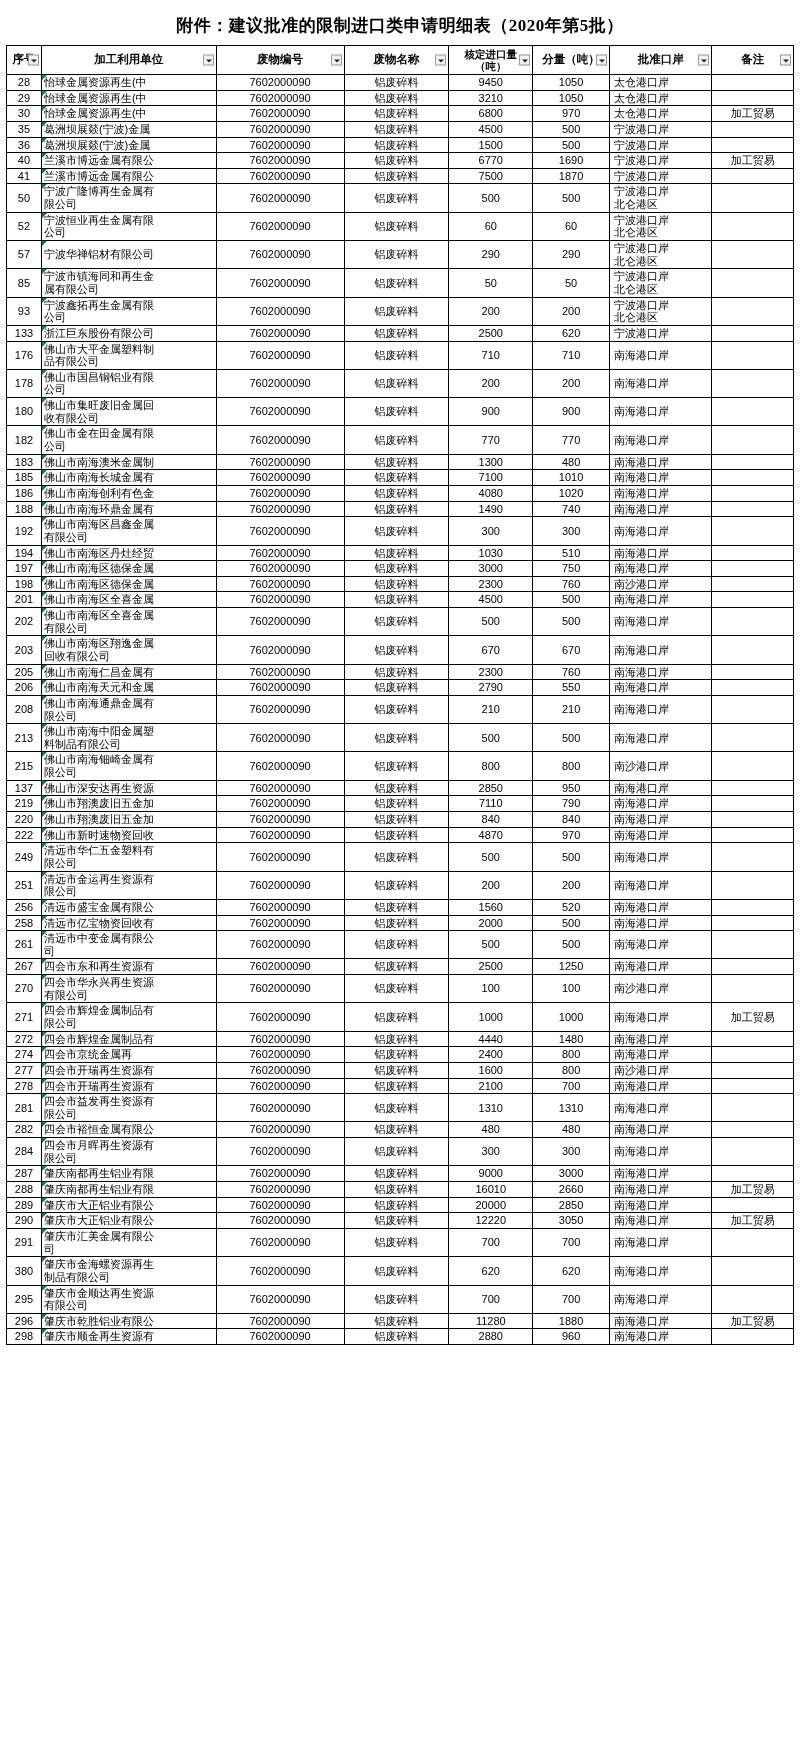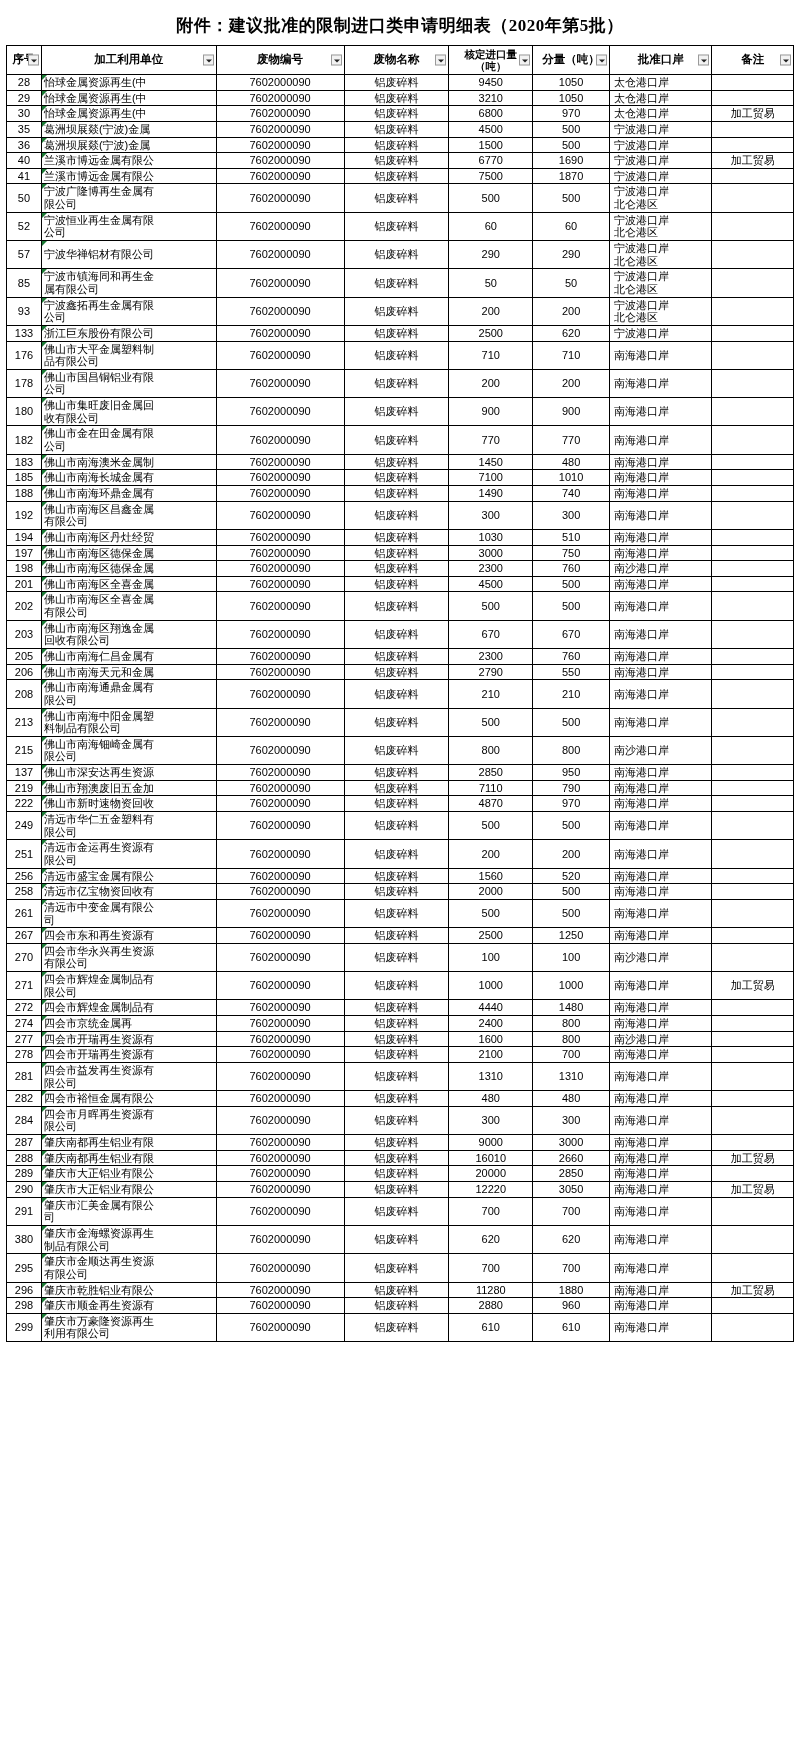--- a/index.html
+++ b/index.html
@@ -329,32 +329,42 @@
           <td class="c-center cell-multiline">770</td>
           <td class="c-center cell-multiline">770</td>
           <td class="cell-multiline" style="padding-left: 4px; text-align: left;">南海港口岸</td>
           <td class="c-center cell-multiline"></td>
         </tr>
         <tr>
           <td class="c-num cell-multiline">183</td>
           <td class="c-name cell-multiline">佛山市南海澳米金属制</td>
           <td class="c-center cell-multiline">7602000090</td>
           <td class="c-center cell-multiline">铝废碎料</td>
-          <td class="c-center cell-multiline">1450</td>
+          <td class="c-center cell-multiline">1300</td>
           <td class="c-center cell-multiline">480</td>
           <td class="cell-multiline" style="padding-left: 4px; text-align: left;">南海港口岸</td>
           <td class="c-center cell-multiline"></td>
         </tr>
         <tr>
           <td class="c-num cell-multiline">185</td>
           <td class="c-name cell-multiline">佛山市南海长城金属有</td>
           <td class="c-center cell-multiline">7602000090</td>
           <td class="c-center cell-multiline">铝废碎料</td>
           <td class="c-center cell-multiline">7100</td>
           <td class="c-center cell-multiline">1010</td>
+          <td class="cell-multiline" style="padding-left: 4px; text-align: left;">南海港口岸</td>
+          <td class="c-center cell-multiline"></td>
+        </tr>
+        <tr>
+          <td class="c-num cell-multiline">186</td>
+          <td class="c-name cell-multiline">佛山市南海创利有色金</td>
+          <td class="c-center cell-multiline">7602000090</td>
+          <td class="c-center cell-multiline">铝废碎料</td>
+          <td class="c-center cell-multiline">4080</td>
+          <td class="c-center cell-multiline">1020</td>
           <td class="cell-multiline" style="padding-left: 4px; text-align: left;">南海港口岸</td>
           <td class="c-center cell-multiline"></td>
         </tr>
         <tr>
           <td class="c-num cell-multiline">188</td>
           <td class="c-name cell-multiline">佛山市南海环鼎金属有</td>
           <td class="c-center cell-multiline">7602000090</td>
           <td class="c-center cell-multiline">铝废碎料</td>
           <td class="c-center cell-multiline">1490</td>
           <td class="c-center cell-multiline">740</td>
@@ -501,20 +511,30 @@
           <td class="c-num cell-multiline">219</td>
           <td class="c-name cell-multiline">佛山市翔澳废旧五金加</td>
           <td class="c-center cell-multiline">7602000090</td>
           <td class="c-center cell-multiline">铝废碎料</td>
           <td class="c-center cell-multiline">7110</td>
           <td class="c-center cell-multiline">790</td>
           <td class="cell-multiline" style="padding-left: 4px; text-align: left;">南海港口岸</td>
           <td class="c-center cell-multiline"></td>
         </tr>
         <tr>
+          <td class="c-num cell-multiline">220</td>
+          <td class="c-name cell-multiline">佛山市翔澳废旧五金加</td>
+          <td class="c-center cell-multiline">7602000090</td>
+          <td class="c-center cell-multiline">铝废碎料</td>
+          <td class="c-center cell-multiline">840</td>
+          <td class="c-center cell-multiline">840</td>
+          <td class="cell-multiline" style="padding-left: 4px; text-align: left;">南海港口岸</td>
+          <td class="c-center cell-multiline"></td>
+        </tr>
+        <tr>
           <td class="c-num cell-multiline">222</td>
           <td class="c-name cell-multiline">佛山市新时速物资回收</td>
           <td class="c-center cell-multiline">7602000090</td>
           <td class="c-center cell-multiline">铝废碎料</td>
           <td class="c-center cell-multiline">4870</td>
           <td class="c-center cell-multiline">970</td>
           <td class="cell-multiline" style="padding-left: 4px; text-align: left;">南海港口岸</td>
           <td class="c-center cell-multiline"></td>
         </tr>
         <tr>
@@ -757,30 +777,19 @@
           <td class="cell-multiline" style="padding-left: 4px; text-align: left;">南海港口岸</td>
           <td class="c-center cell-multiline">加工贸易</td>
         </tr>
         <tr>
           <td class="c-num cell-multiline">298</td>
           <td class="c-name cell-multiline">肇庆市顺金再生资源有</td>
           <td class="c-center cell-multiline">7602000090</td>
           <td class="c-center cell-multiline">铝废碎料</td>
           <td class="c-center cell-multiline">2880</td>
           <td class="c-center cell-multiline">960</td>
-          <td class="cell-multiline" style="padding-left: 4px; text-align: left;">南海港口岸</td>
-          <td class="c-center cell-multiline"></td>
-        </tr>
-        <tr>
-          <td class="c-num cell-multiline">299</td>
-          <td class="c-name cell-multiline">肇庆市万豪隆资源再生
-利用有限公司</td>
-          <td class="c-center cell-multiline">7602000090</td>
-          <td class="c-center cell-multiline">铝废碎料</td>
-          <td class="c-center cell-multiline">610</td>
-          <td class="c-center cell-multiline">610</td>
           <td class="cell-multiline" style="padding-left: 4px; text-align: left;">南海港口岸</td>
           <td class="c-center cell-multiline"></td>
         </tr>
       </tbody>
   </table>
 
 </div>
 
 </body></html>

